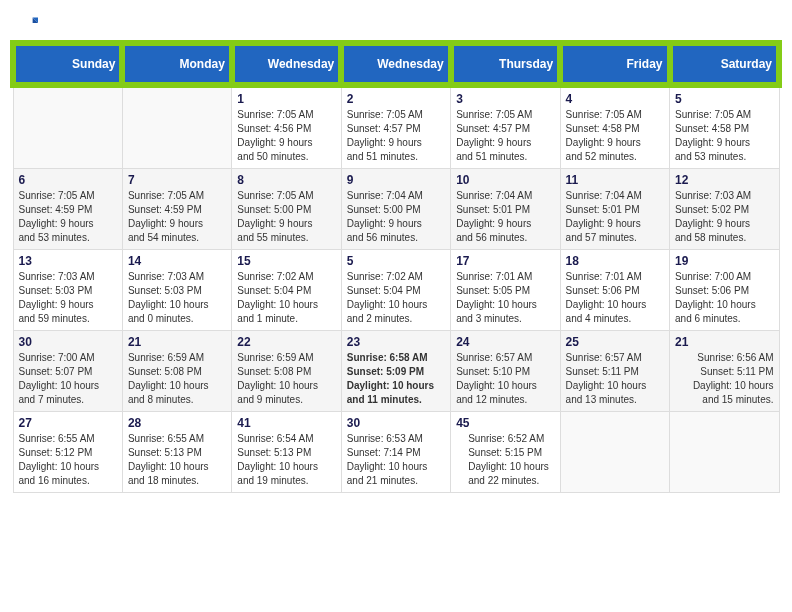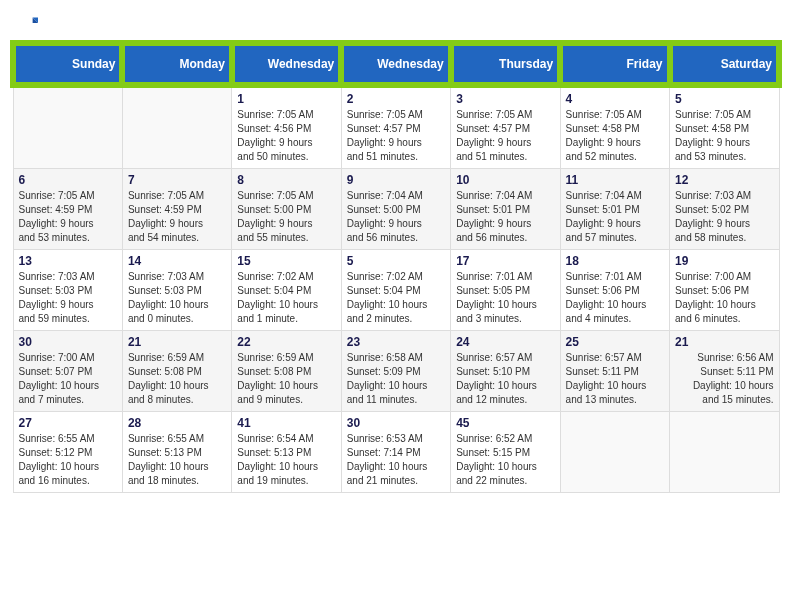--- a/index.html
+++ b/index.html
@@ -285,21 +285,21 @@
         </td>
         <td>
           <span class="day-number">22</span>
           <div class="day-info" style="white-space: pre-line;">Sunrise: 6:59 AM
 Sunset: 5:08 PM
 Daylight: 10 hours
 and 9 minutes.</div>
         </td>
         <td>
           <span class="day-number">23</span>
-          <div class="day-info" style="white-space: pre-line;">Sunrise: 6:58 AM
+          <div class="day-info" style="white-space: pre-line; font-weight: bold;">Sunrise: 6:58 AM
 Sunset: 5:09 PM
 Daylight: 10 hours
 and 11 minutes.</div>
         </td>
         <td>
           <span class="day-number">24</span>
           <div class="day-info" style="white-space: pre-line;">Sunrise: 6:57 AM
 Sunset: 5:10 PM
 Daylight: 10 hours
 and 12 minutes.</div>
@@ -343,21 +343,21 @@
         </td>
         <td>
           <span class="day-number">30</span>
           <div class="day-info" style="white-space: pre-line;">Sunrise: 6:53 AM
 Sunset: 7:14 PM
 Daylight: 10 hours
 and 21 minutes.</div>
         </td>
         <td>
           <span class="day-number">45</span>
-          <div class="day-info" style="white-space: pre-line;">Sunrise: 6:52 AM
+          <div class="day-info" style="white-space: pre-line; margin-left: 12px;">Sunrise: 6:52 AM
 Sunset: 5:15 PM
 Daylight: 10 hours
 and 22 minutes.</div>
         </td>
         <td class="empty-cell"></td>
         <td class="empty-cell"></td>
       </tr>
     </tbody>
 </table>
 

